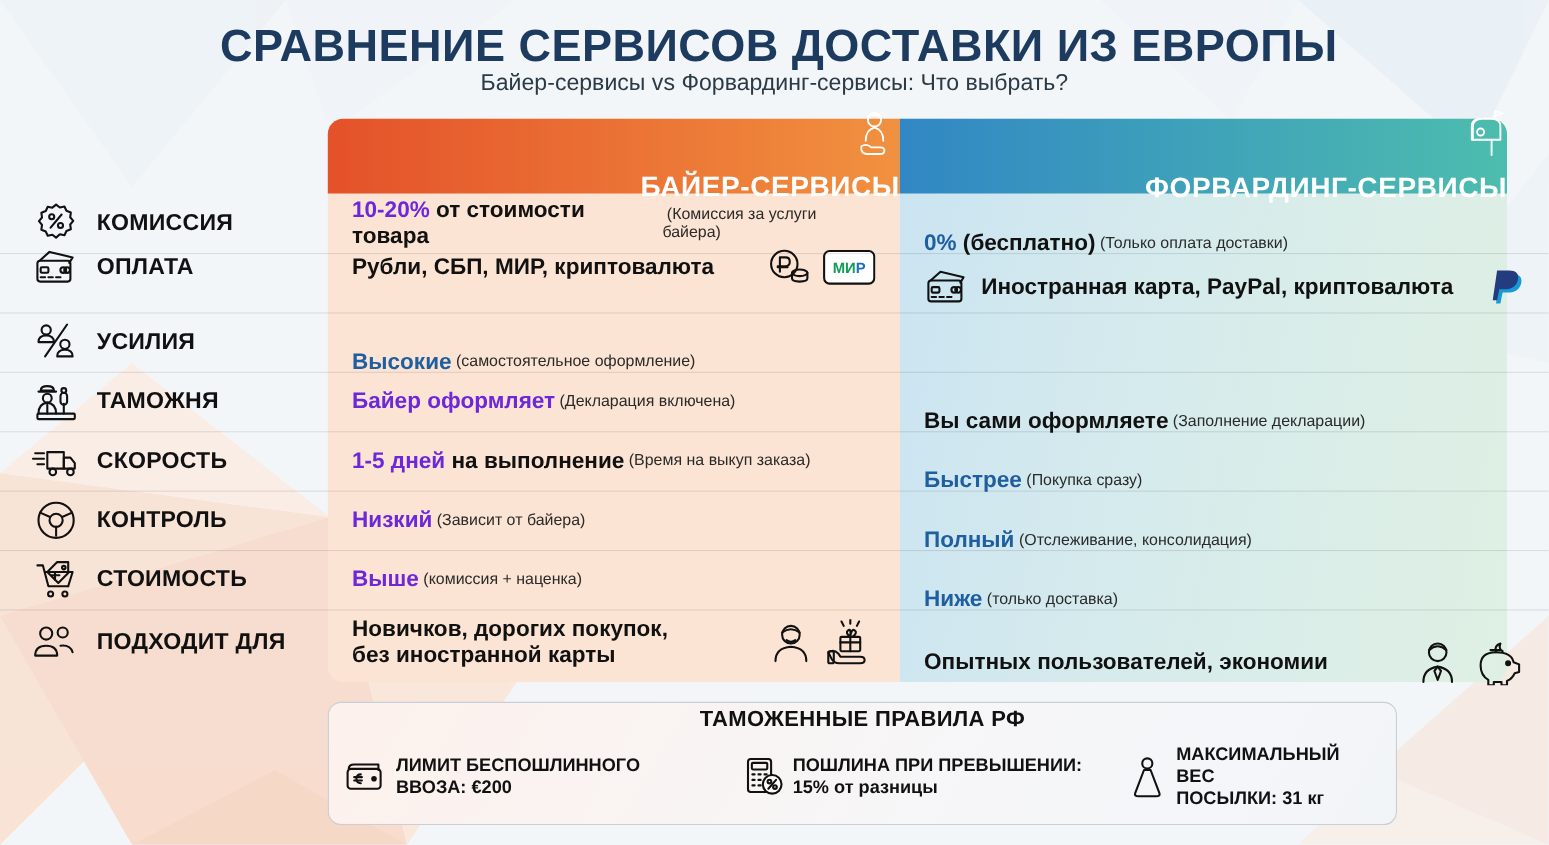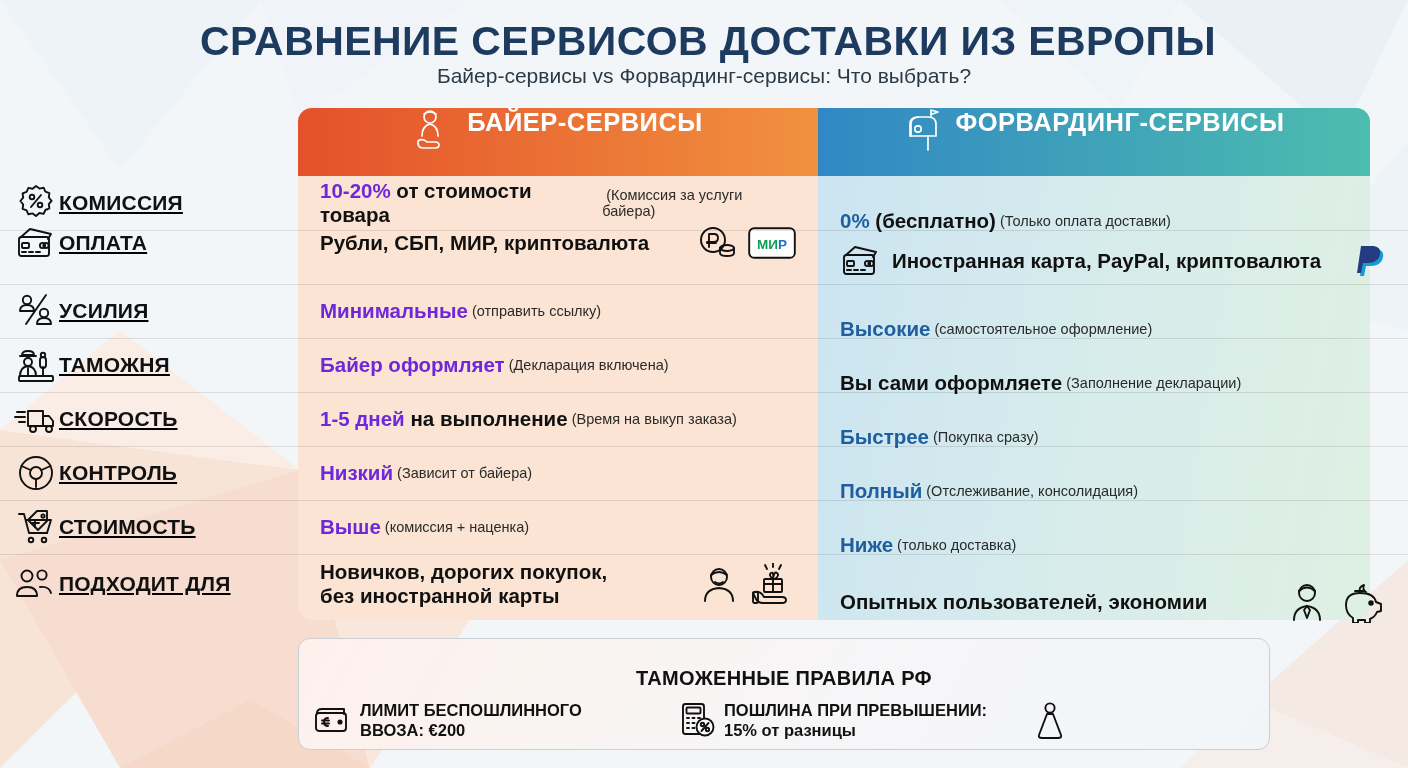--- a/index.html
+++ b/index.html
@@ -19,21 +19,21 @@
   }
   .subtitle{
     position:absolute; top:64px; left:0; width:100%;
     text-align:center; font-size:21px; color:#2b3a45; z-index:3;
   }
   
   .table{ position:absolute; left:0; top:108px; width:1408px; height:512px; z-index:2; }
   .row{ position:absolute; left:0; width:1408px; display:flex; align-items:center; }
   .lab{
     width:298px; flex:0 0 298px; display:flex; align-items:center;
-    padding-left:13px; height:100%;text-decoration:underline;
+    gap:14px; padding-left:28px; height:100%;
   }
   .lab .ico{ width:46px; flex:0 0 46px; display:flex; justify-content:center; align-items:center; }
   .lab .txt{ font-size:21px; font-weight:bold; color:#111; letter-spacing:.2px; line-height:1.1; }
   .cellL,.cellR{ height:100%; display:flex; align-items:center; padding:0 22px; }
   .cellL{ width:520px; flex:0 0 520px; }
   .cellR{ width:590px; flex:0 0 590px;margin-top:36px; }
   .strong{ font-size:20.5px; font-weight:bold; }
   .note{ font-size:14.5px; color:#2a2a2a; font-weight:normal; }
   .or{ color:#6d28d9; }
   .bl{ color:#1f5fa0; }
@@ -42,38 +42,38 @@
   .panelL{
     position:absolute; left:298px; top:0; width:520px; height:512px;
     background:#fbe4d3; border-radius:14px 0 0 14px;
   }
   .panelR{
     position:absolute; left:818px; top:0; width:552px; height:512px;
     background:linear-gradient(100deg,#cbe4f2 0%,#d6ebec 45%,#dff0e3 100%);
     border-radius:0 14px 14px 0;
   }
   .hdr{ position:absolute; top:0; height:68px; display:flex;
-        align-items:flex-start; justify-content:center; gap:14px; }
+        align-items:flex-end; justify-content:center; gap:14px;flex-direction:column; }
   .hdrL{ left:298px; width:520px;
         background:linear-gradient(90deg,#e4512a 0%,#f1913f 100%);
         border-radius:14px 0 0 0; }
   .hdrR{ left:818px; width:552px;
         background:linear-gradient(90deg,#3187c4 0%,#4dbdae 100%);
         border-radius:0 14px 0 0; }
   .hdr .ht{ color:#fff; font-size:25.5px; font-weight:bold; letter-spacing:.5px; }
   .sep{ position:absolute; left:0; width:1408px; height:1px; background:rgba(0,0,0,.10); }
   
   .footer{
     position:absolute; left:298px; top:638px; width:972px; height:112px;
     border:1.6px solid #c9cfd6; border-radius:12px;
     background:linear-gradient(120deg,#fdf1ec 0%,#f6f6f8 60%,#f2f5f8 100%);
     z-index:2;
   }
   .ftitle{ text-align:center; font-size:20px; font-weight:bold; color:#111;
-           margin-top:28px; letter-spacing:.3px; }
+           margin-top:4px; letter-spacing:.3px; }
   .frow{ display:flex; margin-top:10px; padding:0 14px; gap:8px; }
   .fitem{ display:flex; align-items:center; gap:9px; }
   .fitem .ft{ font-size:16.5px; font-weight:bold; color:#111; line-height:1.22; }
   svg{ display:block; }
 </style>
 </head>
 <body>
 
 <svg id="bg" viewBox="0 0 1408 768" preserveAspectRatio="none">
   <rect width="1408" height="768" fill="#f3f6f9"></rect>
@@ -213,24 +213,20 @@
             <svg width="40" height="40" viewBox="0 0 40 40" fill="none" stroke="#111" stroke-width="1.9" stroke-linecap="round" stroke-linejoin="round">
               <circle cx="11" cy="9" r="4.2"></circle>
               <path d="M4 20 q0 -6 7 -6 q7 0 7 6z"></path>
               <path d="M30 4 L10 33"></path>
               <circle cx="28" cy="22" r="4.2"></circle>
               <path d="M21 33 q0 -6 7 -6 q7 0 7 6z"></path>
             </svg>
           </span>
        <span class="txt">УСИЛИЯ</span>
      </div>
-     <div class="cellL">
-          <span class="strong"><span class="or">Минимальные</span></span>
-          <span class="note">&nbsp;(отправить ссылку)</span>
-        </div>
      <div class="cellR">
           <span class="strong"><span class="bl">Высокие</span></span>
           <span class="note">&nbsp;(самостоятельное оформление)</span>
         </div>
       </div>
       <div class="sep" style="top: 176px;"></div>
       <div class="row" style="top: 230px; height: 54px;">
         <div class="lab">
        <span class="ico">
             <svg width="42" height="40" viewBox="0 0 42 40" fill="none" stroke="#111" stroke-width="1.9" stroke-linecap="round" stroke-linejoin="round">
@@ -418,15 +414,16 @@
         </span>
     <span class="ft">ПОШЛИНА ПРИ ПРЕВЫШЕНИИ:<br>15% от разницы</span>
       </div>
       <div class="fitem" style="width: auto;">
         <span>
           <svg width="34" height="38" viewBox="0 0 34 38" fill="none" stroke="#111" stroke-width="1.9" stroke-linecap="round" stroke-linejoin="round">
             <circle cx="17" cy="7" r="4.6"></circle>
             <path d="M14 13 h6 l8 21 q1 3 -3 3 H9 q-4 0 -3 -3z"></path>
           </svg>
         </span>
+    <span class="ft">МАКСИМАЛЬНЫЙ ВЕС<br>ПОСЫЛКИ: 31 кг</span>
       </div>
     </div>
 </div>
 
 </body></html>

